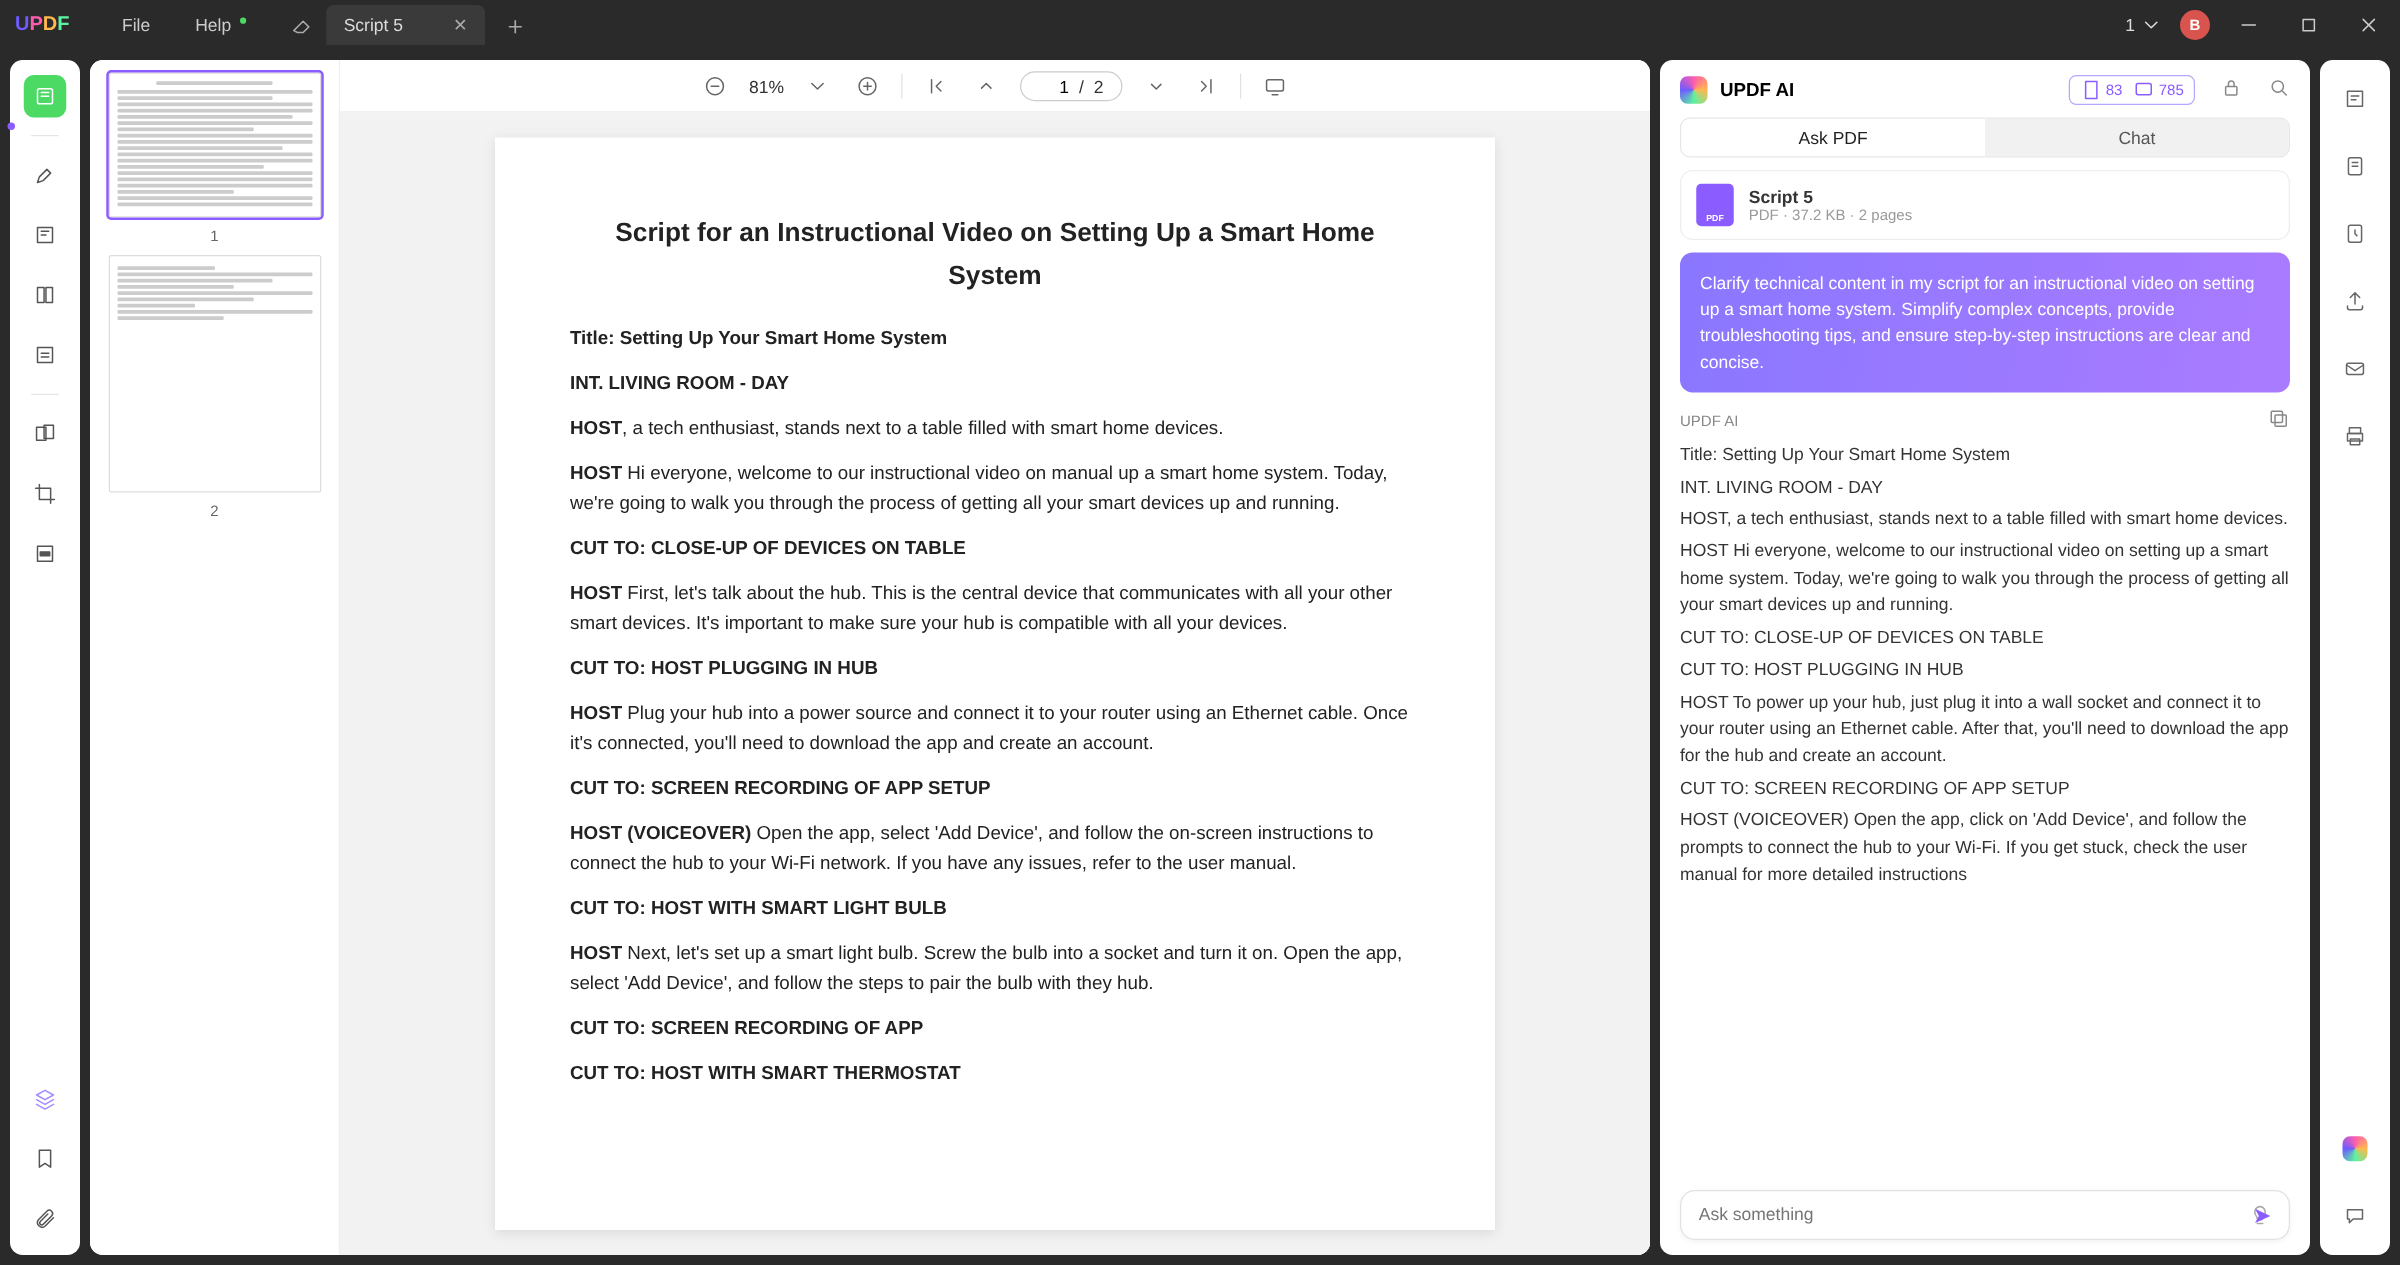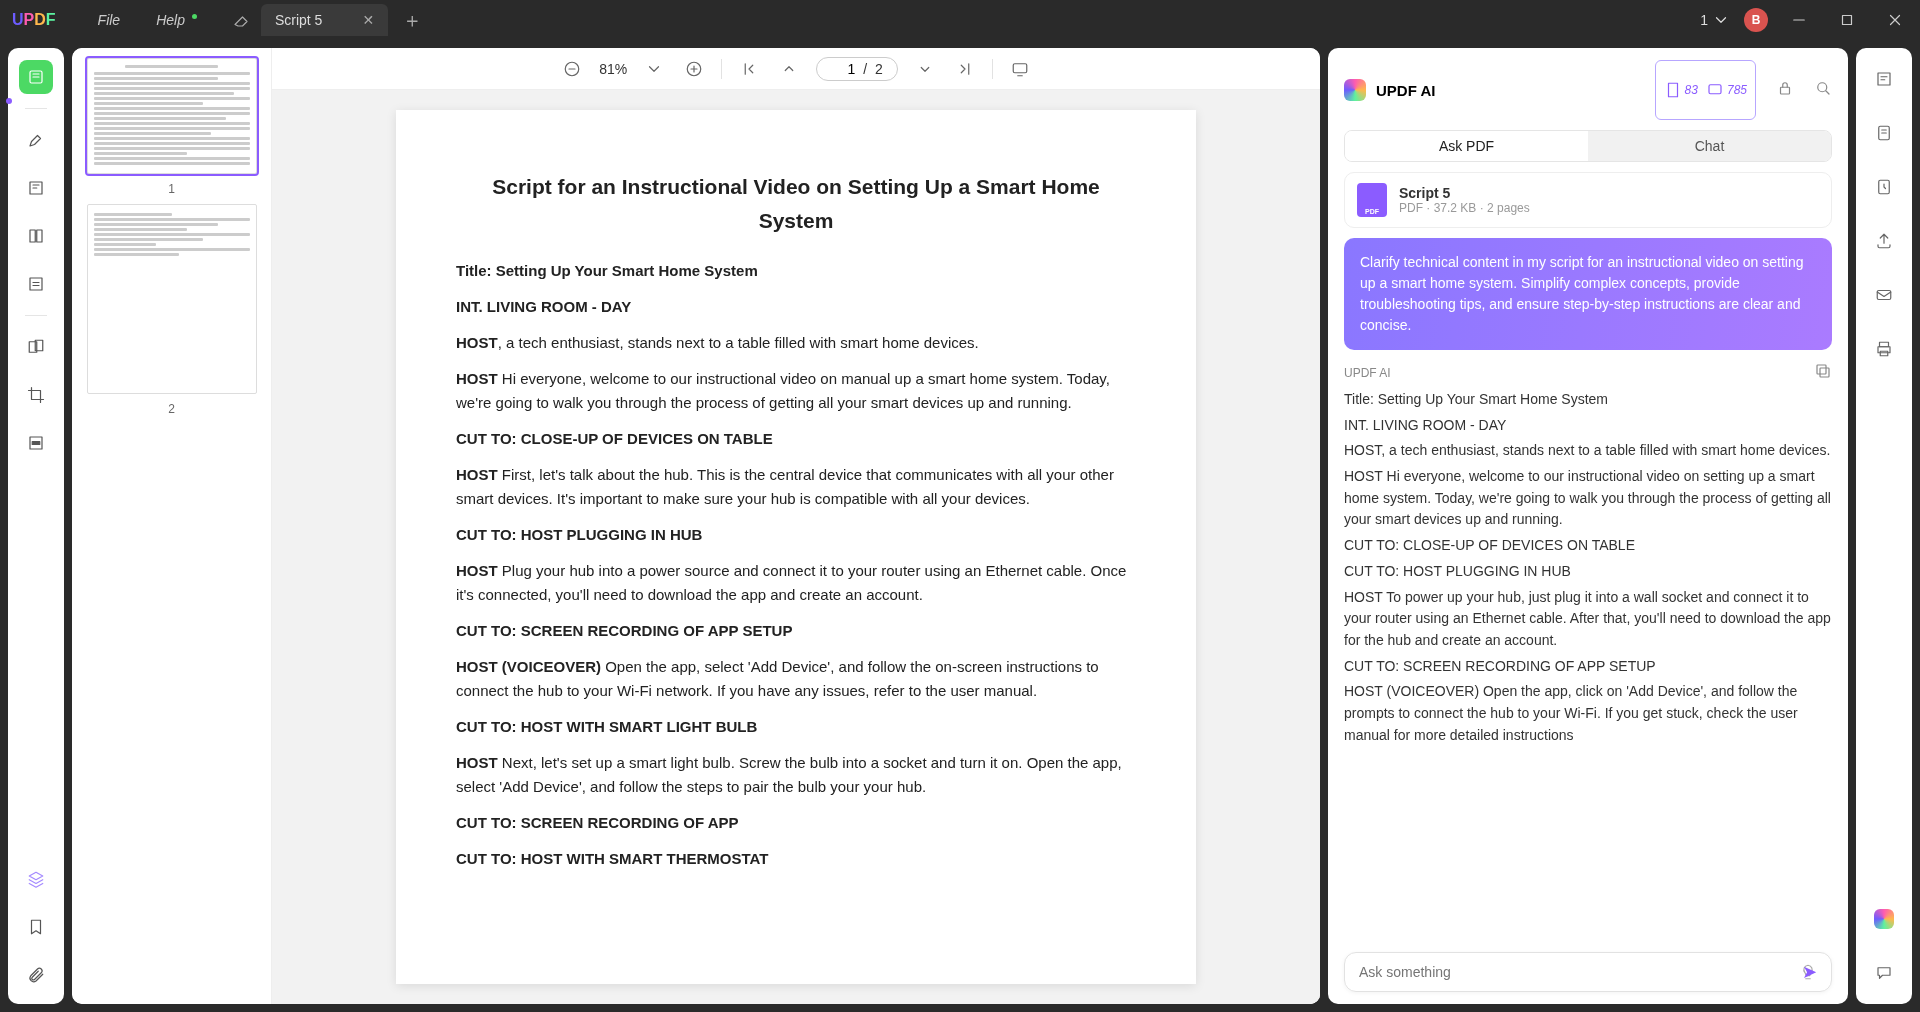--- a/index.html
+++ b/index.html
@@ -5,21 +5,21 @@
 * { margin: 0; padding: 0; box-sizing: border-box; font-family: -apple-system, BlinkMacSystemFont, Helvetica, Arial, sans-serif; }
 body { background: #1e1e1e; width: 1920px; height: 1012px; overflow: hidden; }
 
 
 .titlebar { height: 40px; background: #2a2a2a; display: flex; align-items: center; padding: 0 8px; color: #ccc; }
 .logo-txt { font-weight: 700; font-size: 16px; margin-left: 4px; margin-right: 24px; }
 .logo-txt .u { color: #6d5cff; }
 .logo-txt .p { color: #ff5cb0; }
 .logo-txt .d { color: #ffb84d; }
 .logo-txt .f { color: #5cf2a0; }
-.menu-item { padding: 0 18px; font-size: 14px; cursor: pointer; position: relative; font-style: italic; }
+.menu-item { padding: 0 18px; font-size: 14px; cursor: pointer; position: relative; }
 .menu-dot::after { content: ""; position: absolute; top: 2px; right: 6px; width: 5px; height: 5px; border-radius: 50%; background: #4cd964; }
 .tab-region { display: flex; align-items: center; margin-left: 18px; }
 .tab-icon-btn { width: 40px; height: 30px; border-radius: 6px 6px 0 0; display: flex; align-items: center; justify-content: center; color: #aaa; }
 .doc-tab { height: 32px; background: #3a3a3a; border-radius: 6px 6px 0 0; display: flex; align-items: center; padding: 0 14px; gap: 40px; font-size: 14px; color: #ddd; }
 .doc-tab .tab-close { color: #aaa; font-size: 14px; }
 .add-tab { margin-left: 14px; color: #aaa; font-size: 20px; }
 .title-right { margin-left: auto; display: flex; align-items: center; gap: 14px; }
 .tab-count { color: #ddd; font-size: 14px; display: flex; align-items: center; gap: 4px; }
 .avatar { width: 24px; height: 24px; border-radius: 50%; background: #d9534f; color: #fff; font-size: 12px; font-weight: 700; display: flex; align-items: center; justify-content: center; }
 .win-btn { width: 34px; height: 30px; display: flex; align-items: center; justify-content: center; color: #ccc; }
@@ -57,21 +57,21 @@
 .page-paper { width: 800px; background: #fff; box-shadow: 0 2px 10px rgba(0,0,0,.1); padding: 60px 60px; font-size: 15px; color: #222; line-height: 1.6; }
 .page-paper h2 { text-align: center; font-size: 21px; margin-bottom: 22px; }
 .page-paper p { margin-bottom: 12px; }
 .page-paper .b { font-weight: 700; }
 
 
 .ai-col { width: 520px; margin-left: 8px; display: flex; flex-direction: column; padding: 12px 16px; position: relative; }
 .ai-head { display: flex; align-items: center; gap: 10px; margin-bottom: 10px; }
 .ai-logo { width: 22px; height: 22px; border-radius: 6px; background: conic-gradient(#ff5cb0, #ffb84d, #5cf2a0, #6d5cff, #ff5cb0); }
 .ai-title { font-weight: 700; font-size: 15px; }
-.credit-pill { margin-left: auto; border: 1px solid #b7a6ff; border-radius: 6px; padding: 20px 8px; display: flex; gap: 8px; font-size: 12px; color: #8b5cff; font-style: italic; }
+.credit-pill { margin-left: auto; border: 1px solid #b7a6ff; border-radius: 6px; padding: 2px 8px; display: flex; gap: 8px; font-size: 12px; color: #8b5cff; }
 .credit-pill span { display: flex; align-items: center; gap: 3px; }
 .lock-ic, .search-ic { color: #888; margin-left: 10px; }
 
 .seg { display: flex; margin-bottom: 10px; border-radius: 8px; overflow: hidden; border: 1px solid #e5e5e5; align-items: center; }
 .seg-btn { flex: 1; text-align: center; padding: 7px 0; font-size: 14px; background: #f1f1f1; color: #555; }
 .seg-btn.active { background: #fff; color: #222; font-weight: 500; }
 
 .file-card { border: 1px solid #eee; border-radius: 10px; padding: 10px 12px; display: flex; gap: 12px; align-items: center; margin-bottom: 10px; }
 .file-ic { width: 30px; height: 34px; background: #8b5cff; border-radius: 4px; position: relative; }
 .file-ic::after { content: "PDF"; position: absolute; bottom: 2px; left: 0; right: 0; text-align: center; font-size: 7px; color: #fff; font-weight: 700; }
@@ -315,21 +315,21 @@
           <p class="b">INT. LIVING ROOM - DAY</p>
           <p><span class="b">HOST</span><span>, a tech enthusiast, stands next to a table filled with smart home devices.</span></p>
           <p><span class="b">HOST</span><span> Hi everyone, welcome to our instructional video on manual up a smart home system. Today, we're going to walk you through the process of getting all your smart devices up and running.</span></p>
           <p class="b">CUT TO: CLOSE-UP OF DEVICES ON TABLE</p>
           <p><span class="b">HOST</span><span> First, let's talk about the hub. This is the central device that communicates with all your other smart devices. It's important to make sure your hub is compatible with all your devices.</span></p>
           <p class="b">CUT TO: HOST PLUGGING IN HUB</p>
           <p><span class="b">HOST</span><span> Plug your hub into a power source and connect it to your router using an Ethernet cable. Once it's connected, you'll need to download the app and create an account.</span></p>
           <p class="b">CUT TO: SCREEN RECORDING OF APP SETUP</p>
           <p><span class="b">HOST (VOICEOVER)</span><span> Open the app, select 'Add Device', and follow the on-screen instructions to connect the hub to your Wi-Fi network. If you have any issues, refer to the user manual.</span></p>
           <p class="b">CUT TO: HOST WITH SMART LIGHT BULB</p>
-          <p><span class="b">HOST</span><span> Next, let's set up a smart light bulb. Screw the bulb into a socket and turn it on. Open the app, select 'Add Device', and follow the steps to pair the bulb your your hub.</span></p>
+          <p><span class="b">HOST</span><span> Next, let's set up a smart light bulb. Screw the bulb into a socket and turn it on. Open the app, select 'Add Device', and follow the steps to pair the bulb with they hub.</span></p>
           <p class="b">CUT TO: SCREEN RECORDING OF APP</p>
           <p class="b">CUT TO: HOST WITH SMART THERMOSTAT</p>
         </div>
       </div>
     </div>
   </div>
 
   <div class="panel ai-col">
     <div class="ai-head">
       <div class="ai-logo"></div>

